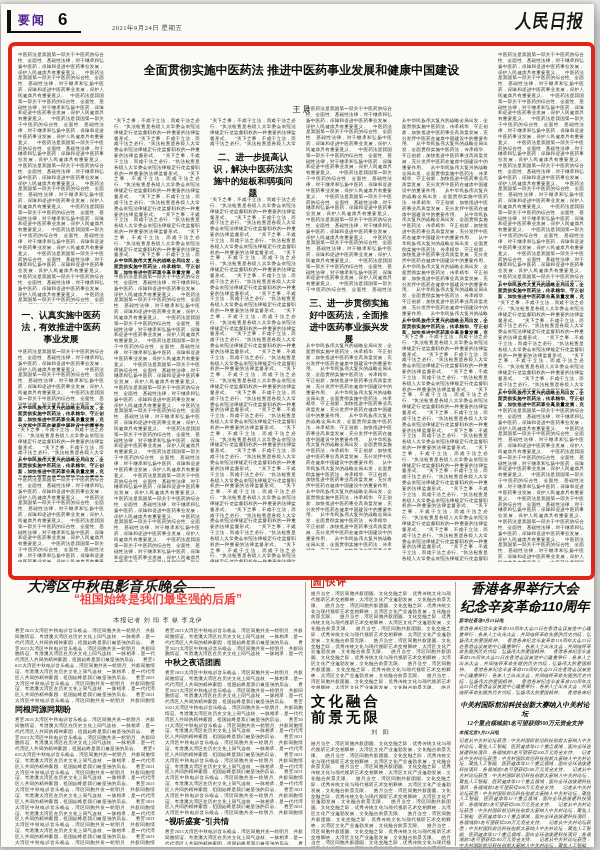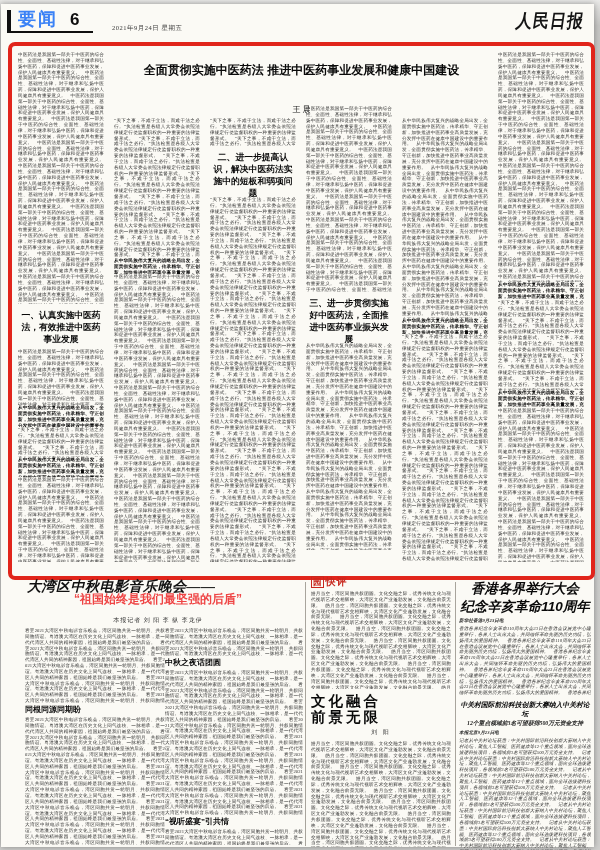--- a/index.html
+++ b/index.html
@@ -12,21 +12,21 @@
     position:absolute;left:1px;top:4px;width:593px;height:843px;
     background:#fbfaf5;box-shadow:0 0 6px rgba(0,0,0,.35);
   }
   
   .mast{position:absolute;left:6px;top:4px;right:6px;height:32px;}
   .section-tag{
     position:absolute;left:0;top:2px;display:flex;align-items:flex-end;
     border-left:4px solid #101010;border-bottom:2px solid #101010;
     padding:1px 14px 2px 7px;
   }
-  .section-name{font-family:Liberation Mono, monospace;font-weight:bold;font-size:18px;line-height:18px;color:#3b82f6;letter-spacing:2px;}
+  .section-name{font-family:Liberation Serif, serif;font-weight:bold;font-size:12px;line-height:18px;color:#4c1d95;letter-spacing:2px;}
   .page-num{font-family:"Liberation Sans",sans-serif;font-weight:bold;font-size:17px;line-height:18px;color:#0e0e0e;margin-left:12px;}
   .mast-date{position:absolute;left:105px;top:16px;font-size:6.5px;color:#3a3a3a;letter-spacing:.5px;}
   .paper-name{
     position:absolute;right:4px;top:3px;
     font-family:"Liberation Serif",serif;font-weight:bold;font-size:16px;color:#141414;
     transform:skewX(-8deg) scaleY(1.15);letter-spacing:1px;
   }
   
   .main-box{
     position:absolute;left:7px;top:38px;width:579px;height:530px;
@@ -140,21 +140,21 @@
   </div>
 
   <div class="vrule" style="left:304px;top:578px;height:264px;"></div>
   <div class="vrule" style="left:454px;top:578px;height:264px;"></div>
 
   <div class="gala">
     <div class="gala-kicker">大湾区中秋电影音乐晚会——</div>
     <div class="gala-headline">“祖国始终是我们最坚强的后盾”</div>
     <div class="gala-byline">本报记者 刘 阳 李 纵 李龙伊</div>
 
-    <div class="subcol" style="left:12px;width:140px;">
+    <div class="subcol" style="left:2px;width:140px;">
       <div class="tb" style="height:76px;">看罢2021大湾区中秋电影音乐晚会，湾区同胞共赏一轮明月、共叙同胞情谊。粤港澳大湾区在历史文化上同气连枝、一脉相承，是一代代湾区人共同的精神家园，祖国始终是我们最坚强的后盾。　看罢2021大湾区中秋电影音乐晚会，湾区同胞共赏一轮明月、共叙同胞情谊。粤港澳大湾区在历史文化上同气连枝、一脉相承，是一代代湾区人共同的精神家园，祖国始终是我们最坚强的后盾。　看罢2021大湾区中秋电影音乐晚会，湾区同胞共赏一轮明月、共叙同胞情谊。粤港澳大湾区在历史文化上同气连枝、一脉相承，是一代代湾区人共同的精神家园，祖国始终是我们最坚强的后盾。　看罢2021大湾区中秋电影音乐晚会，湾区同胞共赏一轮明月、共叙同胞情谊。粤港澳大湾区在历史文化上同气连枝、一脉相承，是一代代湾区人共同的精神家园，祖国始终是我们最坚强的后盾。　看罢2021大湾区中秋电影音乐晚会，湾区同胞共赏一轮明月、共叙同胞情谊。粤港澳大湾区在历史文化上同气连枝、一脉相承，是一代代湾区人共同的精神家园，祖国始终是我们最坚强的后盾。　看罢2021大湾区中秋电影音乐晚会，湾区同胞共赏一轮明月、共叙同胞情谊。粤港澳大湾区在历史文化上同气连枝、一脉相承，是一代代湾区人共同的精神家园，祖国始终是我们最坚强的后盾。　</div>
       <div class="sub-head" style="height:13px;">同根同源同期盼</div>
       <div class="tb" style="height:128px;">看罢2021大湾区中秋电影音乐晚会，湾区同胞共赏一轮明月、共叙同胞情谊。粤港澳大湾区在历史文化上同气连枝、一脉相承，是一代代湾区人共同的精神家园，祖国始终是我们最坚强的后盾。　看罢2021大湾区中秋电影音乐晚会，湾区同胞共赏一轮明月、共叙同胞情谊。粤港澳大湾区在历史文化上同气连枝、一脉相承，是一代代湾区人共同的精神家园，祖国始终是我们最坚强的后盾。　看罢2021大湾区中秋电影音乐晚会，湾区同胞共赏一轮明月、共叙同胞情谊。粤港澳大湾区在历史文化上同气连枝、一脉相承，是一代代湾区人共同的精神家园，祖国始终是我们最坚强的后盾。　看罢2021大湾区中秋电影音乐晚会，湾区同胞共赏一轮明月、共叙同胞情谊。粤港澳大湾区在历史文化上同气连枝、一脉相承，是一代代湾区人共同的精神家园，祖国始终是我们最坚强的后盾。　看罢2021大湾区中秋电影音乐晚会，湾区同胞共赏一轮明月、共叙同胞情谊。粤港澳大湾区在历史文化上同气连枝、一脉相承，是一代代湾区人共同的精神家园，祖国始终是我们最坚强的后盾。　看罢2021大湾区中秋电影音乐晚会，湾区同胞共赏一轮明月、共叙同胞情谊。粤港澳大湾区在历史文化上同气连枝、一脉相承，是一代代湾区人共同的精神家园，祖国始终是我们最坚强的后盾。　看罢2021大湾区中秋电影音乐晚会，湾区同胞共赏一轮明月、共叙同胞情谊。粤港澳大湾区在历史文化上同气连枝、一脉相承，是一代代湾区人共同的精神家园，祖国始终是我们最坚强的后盾。　看罢2021大湾区中秋电影音乐晚会，湾区同胞共赏一轮明月、共叙同胞情谊。粤港澳大湾区在历史文化上同气连枝、一脉相承，是一代代湾区人共同的精神家园，祖国始终是我们最坚强的后盾。　看罢2021大湾区中秋电影音乐晚会，湾区同胞共赏一轮明月、共叙同胞情谊。粤港澳大湾区在历史文化上同气连枝、一脉相承，是一代代湾区人共同的精神家园，祖国始终是我们最坚强的后盾。　看罢2021大湾区中秋电影音乐晚会，湾区同胞共赏一轮明月、共叙同胞情谊。粤港澳大湾区在历史文化上同气连枝、一脉相承，是一代代湾区人共同的精神家园，祖国始终是我们最坚强的后盾。　</div>
     </div>
 
     <div class="subcol" style="left:152px;width:138px;">
       <div class="tb" style="height:29px;">看罢2021大湾区中秋电影音乐晚会，湾区同胞共赏一轮明月、共叙同胞情谊。粤港澳大湾区在历史文化上同气连枝、一脉相承，是一代代湾区人共同的精神家园，祖国始终是我们最坚强的后盾。　看罢2021大湾区中秋电影音乐晚会，湾区同胞共赏一轮明月、共叙同胞情谊。粤港澳大湾区在历史文化上同气连枝、一脉相承，是一代代湾区人共同的精神家园，祖国始终是我们最坚强的后盾。　看罢2021大湾区中秋电影音乐晚会，湾区同胞共赏一轮明月、共叙同胞情谊。粤港澳大湾区在历史文化上同气连枝、一脉相承，是一代代湾区人共同的精神家园，祖国始终是我们最坚强的后盾。　</div>
       <div class="sub-head" style="height:13px;">中秋之夜话团圆</div>
       <div class="tb" style="height:146px;">看罢2021大湾区中秋电影音乐晚会，湾区同胞共赏一轮明月、共叙同胞情谊。粤港澳大湾区在历史文化上同气连枝、一脉相承，是一代代湾区人共同的精神家园，祖国始终是我们最坚强的后盾。　看罢2021大湾区中秋电影音乐晚会，湾区同胞共赏一轮明月、共叙同胞情谊。粤港澳大湾区在历史文化上同气连枝、一脉相承，是一代代湾区人共同的精神家园，祖国始终是我们最坚强的后盾。　看罢2021大湾区中秋电影音乐晚会，湾区同胞共赏一轮明月、共叙同胞情谊。粤港澳大湾区在历史文化上同气连枝、一脉相承，是一代代湾区人共同的精神家园，祖国始终是我们最坚强的后盾。　看罢2021大湾区中秋电影音乐晚会，湾区同胞共赏一轮明月、共叙同胞情谊。粤港澳大湾区在历史文化上同气连枝、一脉相承，是一代代湾区人共同的精神家园，祖国始终是我们最坚强的后盾。　看罢2021大湾区中秋电影音乐晚会，湾区同胞共赏一轮明月、共叙同胞情谊。粤港澳大湾区在历史文化上同气连枝、一脉相承，是一代代湾区人共同的精神家园，祖国始终是我们最坚强的后盾。　看罢2021大湾区中秋电影音乐晚会，湾区同胞共赏一轮明月、共叙同胞情谊。粤港澳大湾区在历史文化上同气连枝、一脉相承，是一代代湾区人共同的精神家园，祖国始终是我们最坚强的后盾。　看罢2021大湾区中秋电影音乐晚会，湾区同胞共赏一轮明月、共叙同胞情谊。粤港澳大湾区在历史文化上同气连枝、一脉相承，是一代代湾区人共同的精神家园，祖国始终是我们最坚强的后盾。　看罢2021大湾区中秋电影音乐晚会，湾区同胞共赏一轮明月、共叙同胞情谊。粤港澳大湾区在历史文化上同气连枝、一脉相承，是一代代湾区人共同的精神家园，祖国始终是我们最坚强的后盾。　看罢2021大湾区中秋电影音乐晚会，湾区同胞共赏一轮明月、共叙同胞情谊。粤港澳大湾区在历史文化上同气连枝、一脉相承，是一代代湾区人共同的精神家园，祖国始终是我们最坚强的后盾。　看罢2021大湾区中秋电影音乐晚会，湾区同胞共赏一轮明月、共叙同胞情谊。粤港澳大湾区在历史文化上同气连枝、一脉相承，是一代代湾区人共同的精神家园，祖国始终是我们最坚强的后盾。　看罢2021大湾区中秋电影音乐晚会，湾区同胞共赏一轮明月、共叙同胞情谊。粤港澳大湾区在历史文化上同气连枝、一脉相承，是一代代湾区人共同的精神家园，祖国始终是我们最坚强的后盾。　看罢2021大湾区中秋电影音乐晚会，湾区同胞共赏一轮明月、共叙同胞情谊。粤港澳大湾区在历史文化上同气连枝、一脉相承，是一代代湾区人共同的精神家园，祖国始终是我们最坚强的后盾。　</div>
       <div class="sub-head" style="height:13px;">“视听盛宴”引共情</div>

